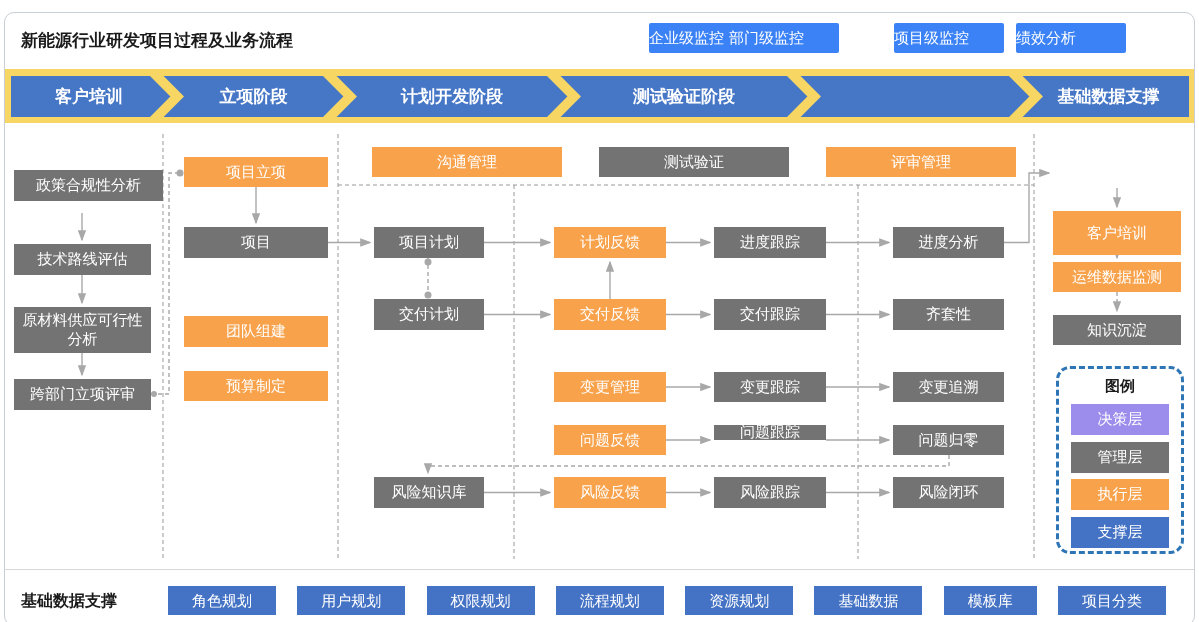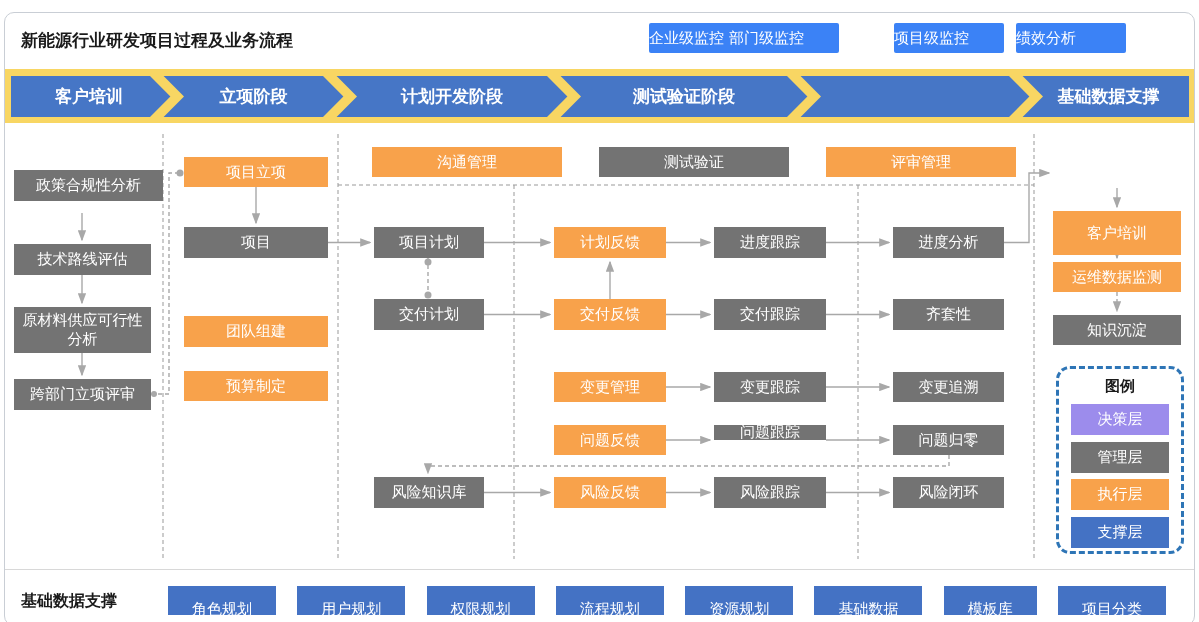--- a/index.html
+++ b/index.html
@@ -38,21 +38,21 @@
   .legend-title { position:absolute; left:0; right:0; top:8px; text-align:center;
                   font-size:15px; font-weight:bold; color:#1a1a1a; }
   .legend-item { position:absolute; left:12px; width:98px; height:31px; display:flex;
                  align-items:center; justify-content:center; color:#fff; font-size:15px; }
 
   
   .footer-sep { position:absolute; left:0; right:0; top:556px; border-top:1px solid #d8d8d8; }
   .footer-label { position:absolute; left:16px; top:578px; font-size:16px; font-weight:bold; color:#1a1a1a; }
   .footer-btns { position:absolute; left:163px; right:28px; top:573px; height:29px;
                  display:flex; justify-content:space-between; }
-  .footer-btn { height:29px; line-height:29px; padding:8px 24px; background:#4472c4;
+  .footer-btn { height:29px; line-height:29px; padding:0 24px; background:#4472c4;
                 color:#fff; font-size:15px; text-align:center; }
 </style>
 </head>
 <body>
 
 <div class="page">
   <div class="frame">
 
     <div class="page-title">新能源行业研发项目过程及业务流程</div>
     <div class="monitor-btn" style="left:644px">企业级监控</div>

